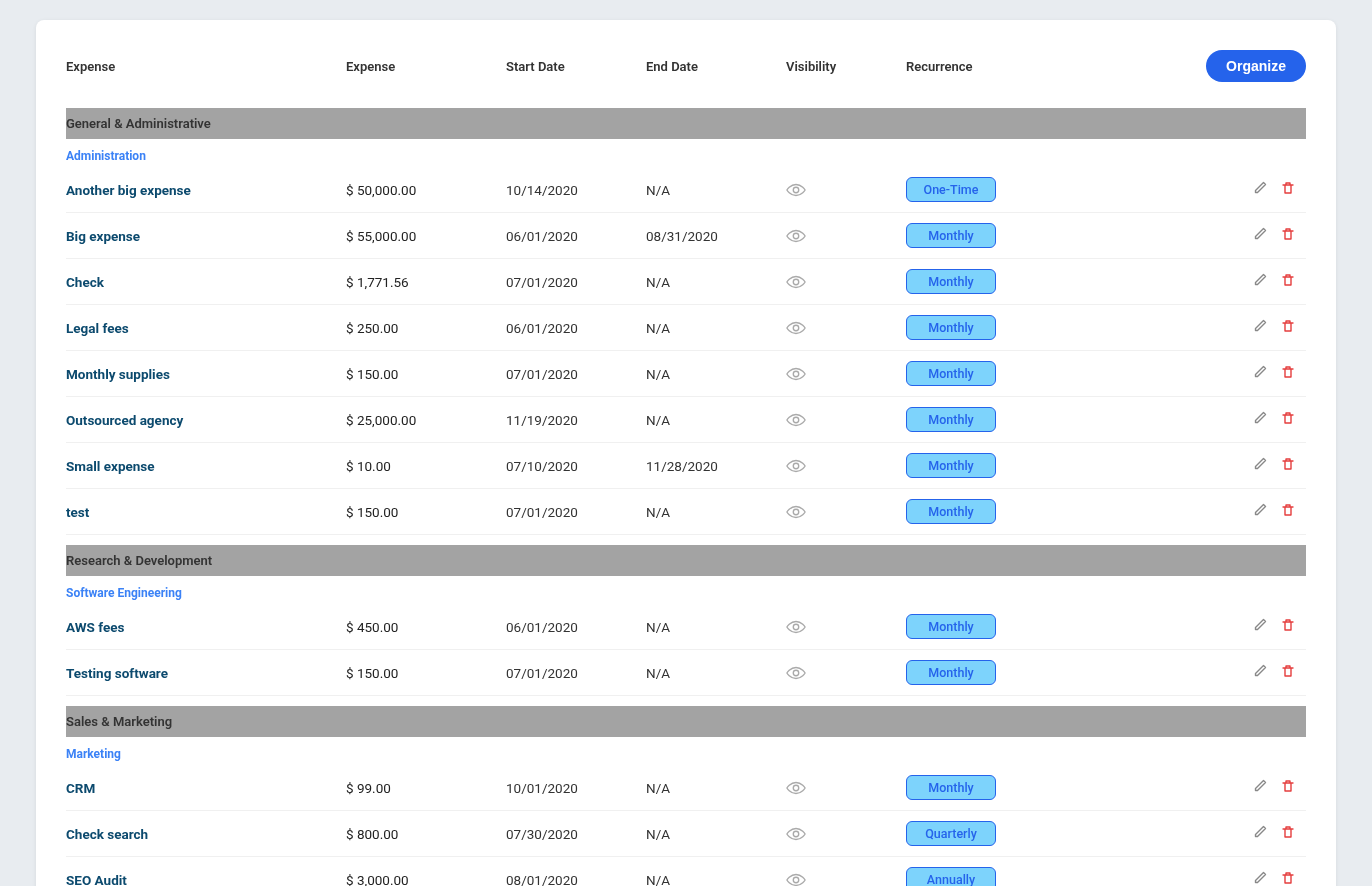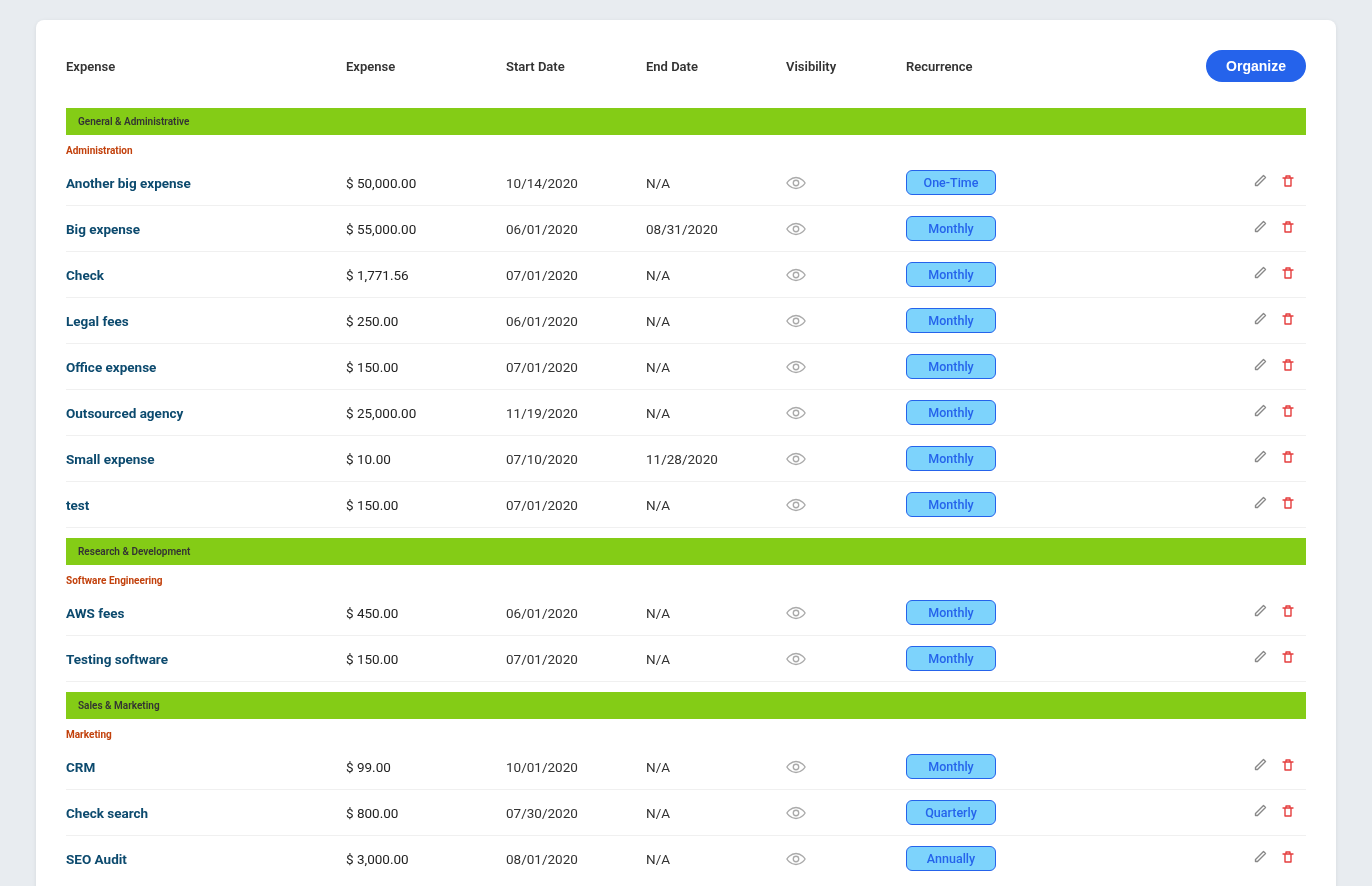--- a/index.html
+++ b/index.html
@@ -37,32 +37,32 @@
       color: #fff;
       border: none;
       border-radius: 16px;
       padding: 8px 20px;
       font-size: 14px;
       font-weight: 600;
       cursor: pointer;
       justify-self: end;
     }
     .section-header {
-      background: #84cc16;
-      padding: 8px 12px;
-      font-size: 10px;
+      background: #a3a3a3;
+      padding: 8px 0;
+      font-size: 13px;
       font-weight: 600;
       color: #333;
       margin-top: 10px;
     }
     .sub-header {
       padding: 10px 0 4px 0;
-      font-size: 10px;
+      font-size: 12px;
       font-weight: 700;
-      color: #c2410c;
+      color: #3b82f6;
     }
     .expense-row {
       display: grid;
       grid-template-columns: 280px 160px 140px 140px 120px 200px 1fr;
       align-items: center;
       padding: 10px 0;
       border-bottom: 1px solid #f0f0f0;
     }
     .expense-row:last-child {
       border-bottom: none;
@@ -247,21 +247,21 @@
     <path d="M11.5 2.5L13.5 4.5L5.5 12.5H3.5V10.5L11.5 2.5Z" stroke="#888" stroke-width="1.4" fill="none" stroke-linejoin="round"></path>
   </svg></span>
           <span class="delete-icon"><svg class="trash-svg" viewBox="0 0 16 16" xmlns="http://www.w3.org/2000/svg">
     <polyline points="3,5 13,5" stroke="#e53e3e" stroke-width="1.4" stroke-linecap="round"></polyline>
     <path d="M5 5V13H11V5" stroke="#e53e3e" stroke-width="1.4" fill="none" stroke-linejoin="round"></path>
     <path d="M6 5V3H10V5" stroke="#e53e3e" stroke-width="1.4" fill="none" stroke-linejoin="round"></path>
   </svg></span>
         </div>
       </div>
       <div class="expense-row">
-        <span class="cell expense-name">Office expense</span>
+        <span class="cell expense-name">Monthly supplies</span>
         <span class="cell budget">$ 150.00</span>
         <span class="cell">07/01/2020</span>
         <span class="cell">N/A</span>
         <span class="cell visibility-icon">
           <svg class="eye-icon" viewBox="0 0 22 14" xmlns="http://www.w3.org/2000/svg">
     <path d="M1 7C1 7 4.5 1 11 1C17.5 1 21 7 21 7C21 7 17.5 13 11 13C4.5 13 1 7 1 7Z" stroke="#aaa" stroke-width="1.5" fill="none"></path>
     <circle cx="11" cy="7" r="3" stroke="#aaa" stroke-width="1.5" fill="none"></circle>
   </svg>
         </span>
         <span class="cell">

